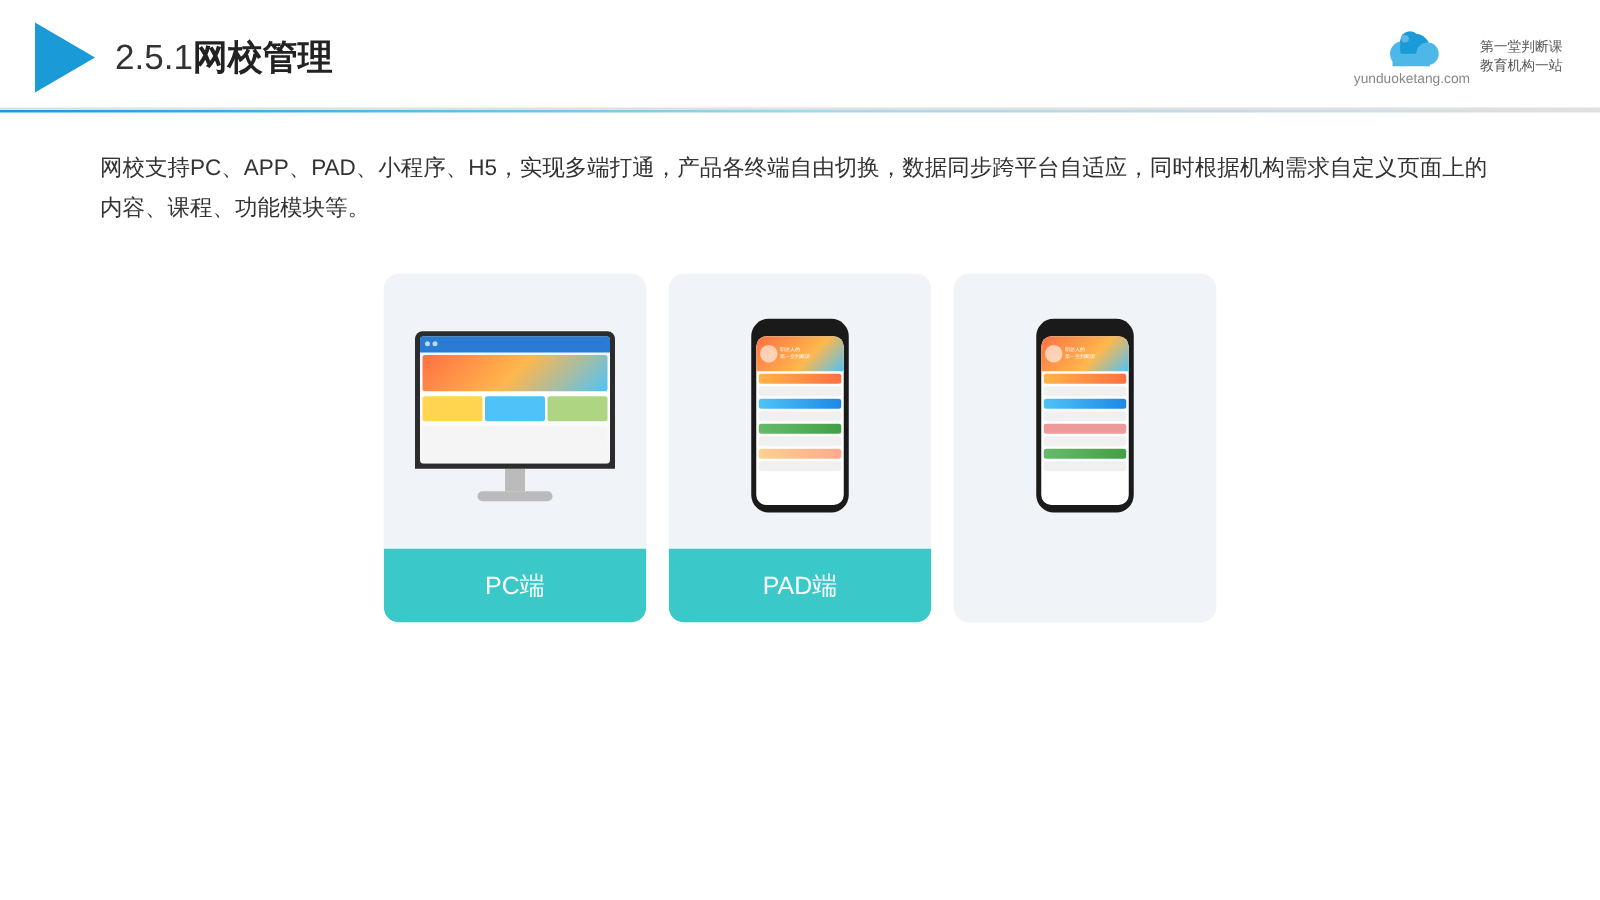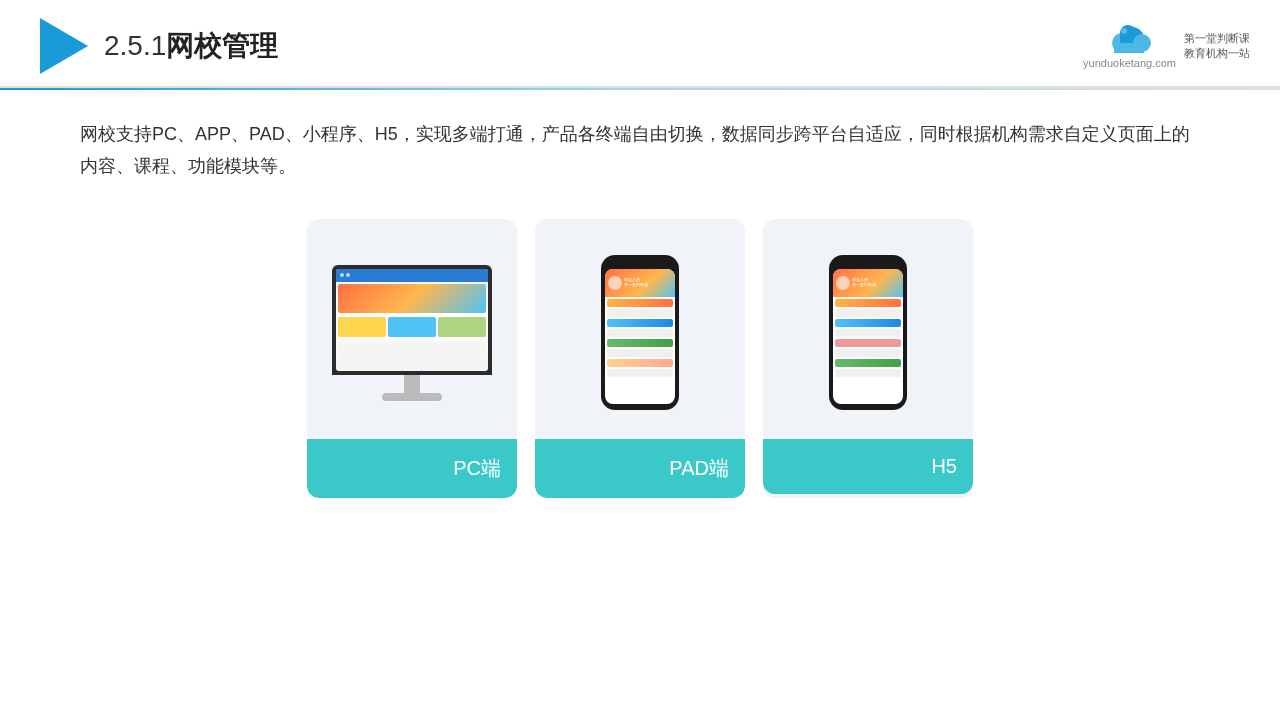--- a/index.html
+++ b/index.html
@@ -9,21 +9,21 @@
       background: #fff;
       font-family: 'Microsoft YaHei', 'PingFang SC', sans-serif;
       overflow: hidden;
     }
 
     
     .header {
       display: flex;
       align-items: center;
       justify-content: space-between;
-      padding: 18px 30px 12px 40px;
+      padding: 18px 30px 12px 28px;
       border-bottom: 2px solid #e0e0e0;
     }
     .header-left {
       display: flex;
       align-items: center;
       gap: 16px;
     }
     .logo-triangle {
       width: 0;
       height: 0;
@@ -281,21 +281,21 @@
       border-radius: 50%;
       background: #444;
       margin: 3px auto 0 auto;
     }
 
     
     .card-label {
       width: 100%;
       background: #3bc8c8;
       color: #fff;
-      text-align: right;
+      text-align: center;
       font-size: 20px;
       padding: 16px 16px;
       border-radius: 0 0 12px 12px;
       font-weight: 500;
     }
 
     
     .header-line {
       height: 2px;
       background: linear-gradient(to right, #1a9ad7, #a0d8ef, #e0e0e0);
@@ -415,16 +415,15 @@
               <div class="phone-row"></div>
               <div class="phone-row" style="background:#ef9a9a;"></div>
               <div class="phone-row"></div>
               <div class="phone-row phone-row-green"></div>
               <div class="phone-row"></div>
             </div>
           </div>
         </div>
       </div>
     </div>
-    <div class="card-label">H5</div>
   </div>
 
 </div>
 
 </body></html>

